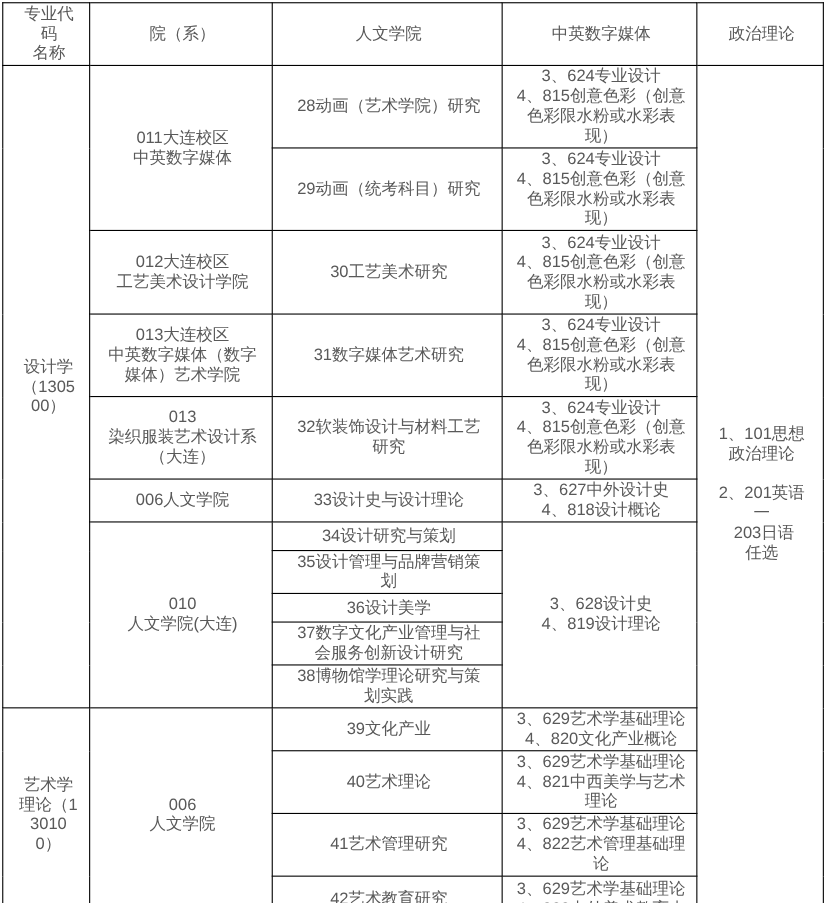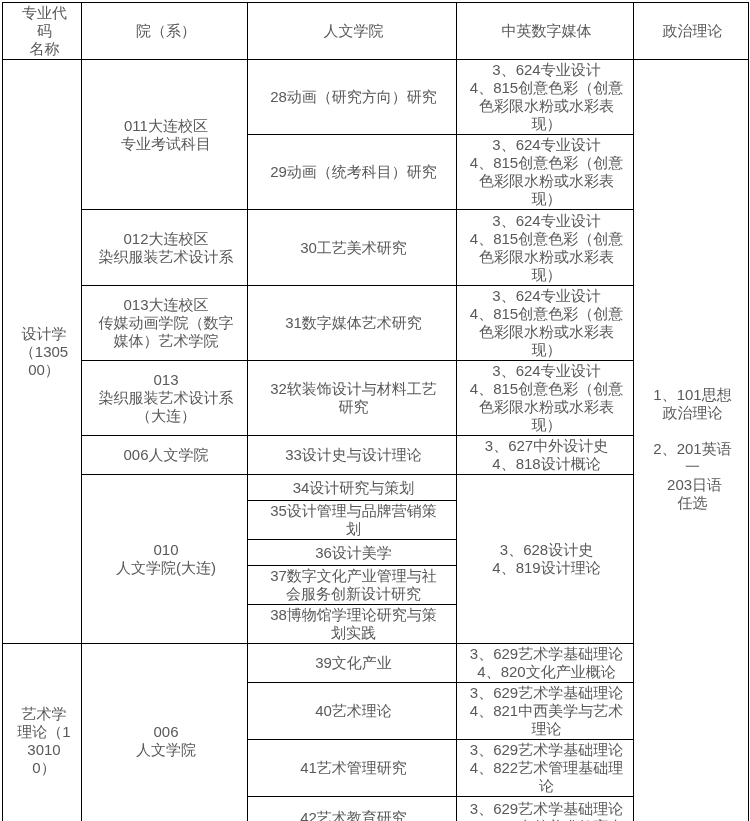--- a/index.html
+++ b/index.html
@@ -58,22 +58,22 @@
       <th>中英数字媒体</th>
       <th>政治理论</th>
     </tr>
   </thead>
   <tbody>
     <tr style="height:72px">
       <td class="major-col" rowspan="11">设计学
 （1305
 00）</td>
       <td rowspan="2">011大连校区
-专业考试科目</td>
-      <td>28动画（研究方向）研究</td>
+中英数字媒体</td>
+      <td>28动画（艺术学院）研究</td>
       <td>3、624专业设计
 4、815创意色彩（创意
 色彩限水粉或水彩表
 现）</td>
       <td rowspan="15">1、101思想
 政治理论
 
 2、201英语
 一
  203日语
@@ -81,30 +81,30 @@
     </tr>
     <tr style="height:74px">
       <td>29动画（统考科目）研究</td>
       <td>3、624专业设计
 4、815创意色彩（创意
 色彩限水粉或水彩表
 现）</td>
     </tr>
     <tr style="height:76px">
       <td>012大连校区
-染织服装艺术设计系</td>
+工艺美术设计学院</td>
       <td>30工艺美术研究</td>
       <td>3、624专业设计
 4、815创意色彩（创意
 色彩限水粉或水彩表
 现）</td>
     </tr>
     <tr style="height:75px">
       <td>013大连校区
-传媒动画学院（数字
+中英数字媒体（数字
 媒体）艺术学院</td>
       <td>31数字媒体艺术研究</td>
       <td>3、624专业设计
 4、815创意色彩（创意
 色彩限水粉或水彩表
 现）</td>
     </tr>
     <tr style="height:73px">
       <td>013
 染织服装艺术设计系

